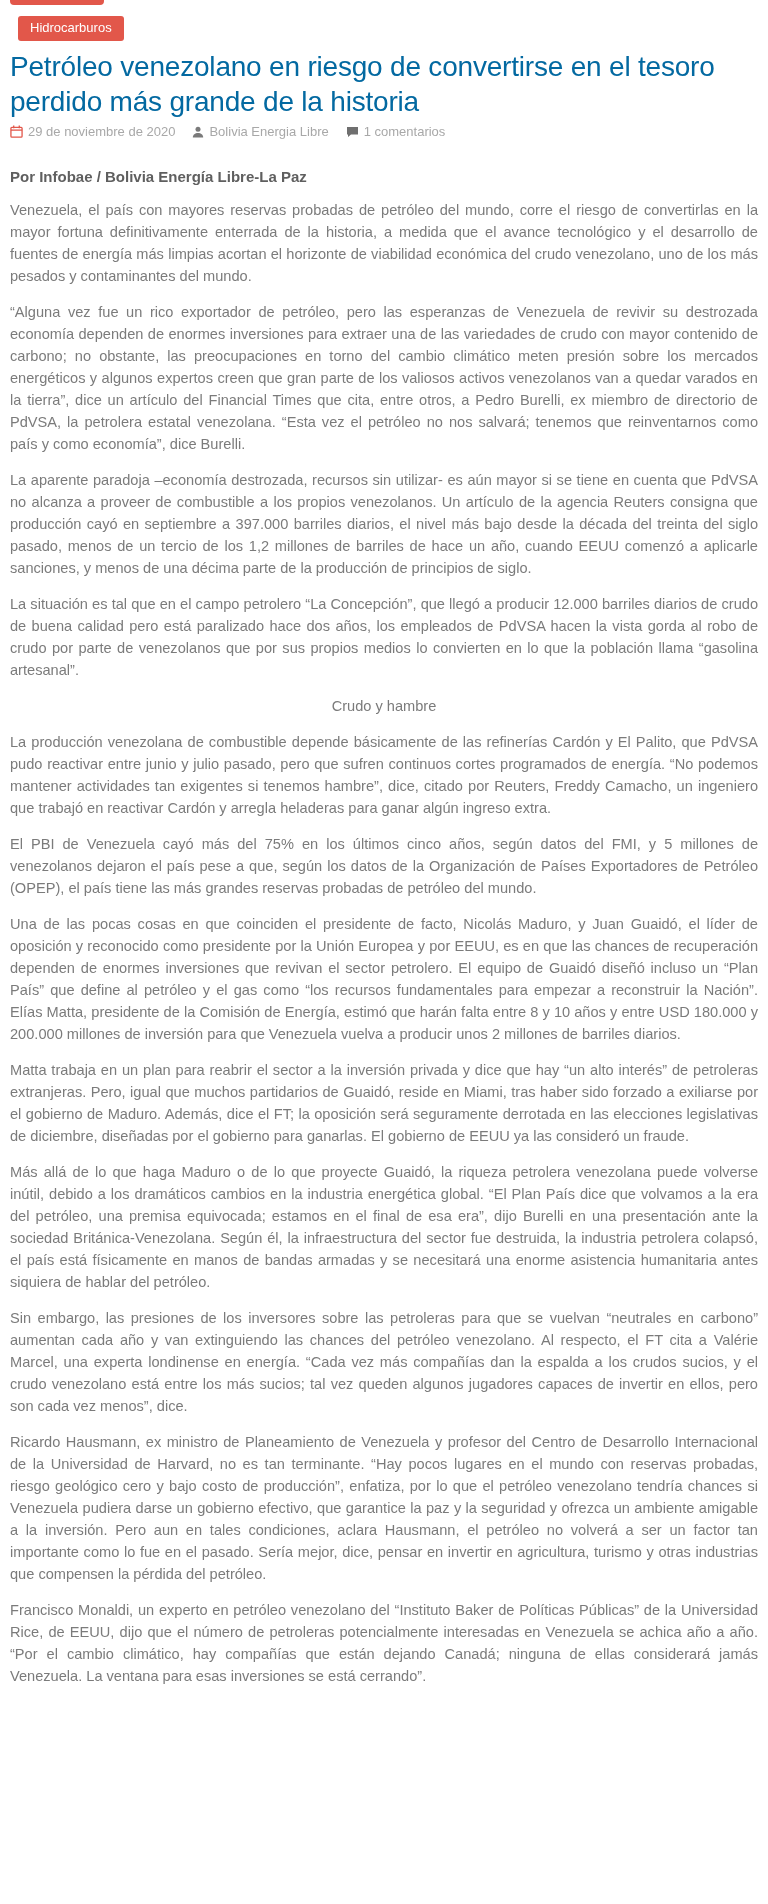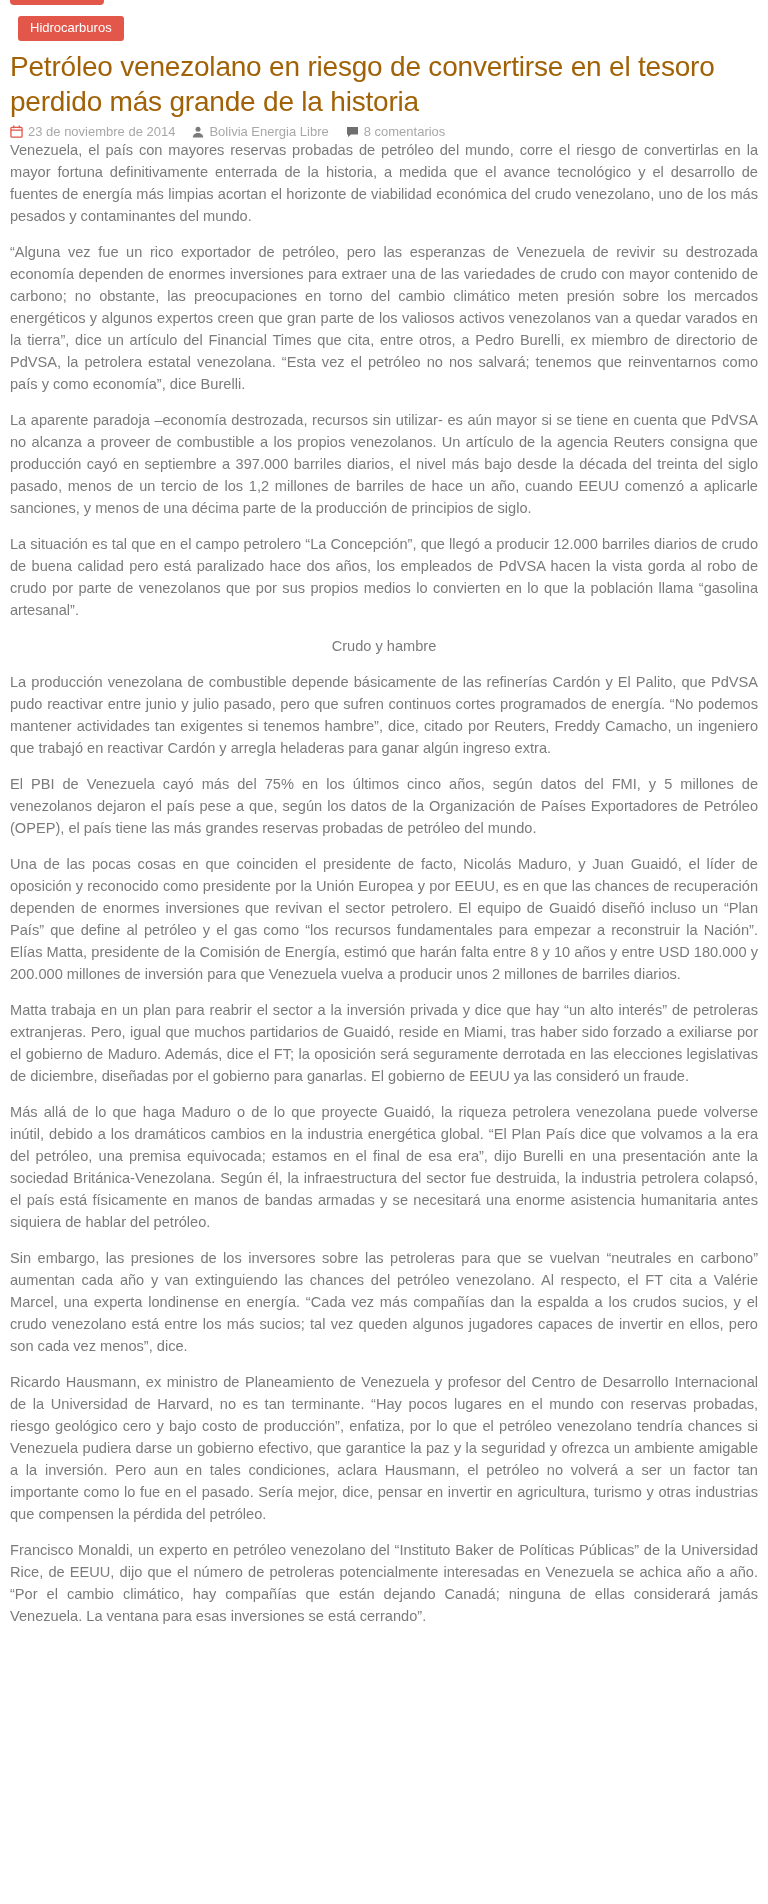--- a/index.html
+++ b/index.html
@@ -12,21 +12,21 @@
     margin-left:10px;width:94px;height:5px;
     border-radius:0 0 4px 4px;
   }
   .category-tag{
     display:inline-block;margin:11px 0 0 18px;
     color:#fff;font-size:13px;line-height:16px;
     padding:4px 12px 5px;border-radius:3px;
   }
   .article-title{
     margin:8px 10px 2px;font-size:28px;line-height:35px;
-    font-weight:400;color:#a16207;letter-spacing:-0.2px;
+    font-weight:400;color:#0369a1;letter-spacing:-0.2px;
   }
   .meta-row{
     display:flex;align-items:center;gap:17px;
     margin:5px 10px 0;font-size:13px;color:#a8a8a8;
   }
   .meta-item{display:flex;align-items:center;gap:5px;}
   .meta-item svg{display:block;}
   .lead{
     margin:29px 10px 14px;font-size:15px;font-weight:700;color:#5f5f5f;
   }
@@ -50,43 +50,44 @@
   <div class="meta-row">
     <span class="meta-item">
       <span>
         <svg width="13" height="13" viewBox="0 0 14 14" fill="none" stroke="#e2574a" stroke-width="1.4">
           <rect x="1" y="2.5" width="12" height="10.5" rx="1"></rect>
           <line x1="4" y1="0.5" x2="4" y2="3.5"></line>
           <line x1="10" y1="0.5" x2="10" y2="3.5"></line>
           <line x1="1" y1="5.5" x2="13" y2="5.5"></line>
         </svg>
       </span>
-      <span>23 de noviembre de 2014</span>
+      <span>29 de noviembre de 2020</span>
     </span>
 
     <span class="meta-item">
       <span>
         <svg width="12" height="12" viewBox="0 0 12 12" fill="#7a7a7a">
           <circle cx="6" cy="3.2" r="2.5"></circle>
           <path d="M0.8 11.5c0-2.9 2.3-4.6 5.2-4.6s5.2 1.7 5.2 4.6z"></path>
         </svg>
       </span>
       <span>Bolivia Energia Libre</span>
     </span>
 
     <span class="meta-item">
       <span>
         <svg width="13" height="12" viewBox="0 0 13 12" fill="#6f6f6f">
           <path d="M1 1h11v7.5H5L2 11V8.5H1z"></path>
         </svg>
       </span>
-      <span>8 comentarios</span>
+      <span>1 comentarios</span>
     </span>
   </div>
 
+  <p class="lead">Por Infobae / Bolivia Energía Libre-La Paz</p>
 
   <div class="article-body" id="article-body">
       <p class="body-paragraph">Venezuela, el país con mayores reservas probadas de petróleo del mundo, corre el riesgo de convertirlas en la mayor fortuna definitivamente enterrada de la historia, a medida que el avance tecnológico y el desarrollo de fuentes de energía más limpias acortan el horizonte de viabilidad económica del crudo venezolano, uno de los más pesados y contaminantes del mundo.</p>
       <p class="body-paragraph">“Alguna vez fue un rico exportador de petróleo, pero las esperanzas de Venezuela de revivir su destrozada economía dependen de enormes inversiones para extraer una de las variedades de crudo con mayor contenido de carbono; no obstante, las preocupaciones en torno del cambio climático meten presión sobre los mercados energéticos y algunos expertos creen que gran parte de los valiosos activos venezolanos van a quedar varados en la tierra”, dice un artículo del Financial Times que cita, entre otros, a Pedro Burelli, ex miembro de directorio de PdVSA, la petrolera estatal venezolana. “Esta vez el petróleo no nos salvará; tenemos que reinventarnos como país y como economía”, dice Burelli.</p>
       <p class="body-paragraph">La aparente paradoja –economía destrozada, recursos sin utilizar- es aún mayor si se tiene en cuenta que PdVSA no alcanza a proveer de combustible a los propios venezolanos. Un artículo de la agencia Reuters consigna que producción cayó en septiembre a 397.000 barriles diarios, el nivel más bajo desde la década del treinta del siglo pasado, menos de un tercio de los 1,2 millones de barriles de hace un año, cuando EEUU comenzó a aplicarle sanciones, y menos de una décima parte de la producción de principios de siglo.</p>
       <p class="body-paragraph">La situación es tal que en el campo petrolero “La Concepción”, que llegó a producir 12.000 barriles diarios de crudo de buena calidad pero está paralizado hace dos años, los empleados de PdVSA hacen la vista gorda al robo de crudo por parte de venezolanos que por sus propios medios lo convierten en lo que la población llama “gasolina artesanal”.</p>
       <h2 class="section-heading">Crudo y hambre</h2>
       <p class="body-paragraph">La producción venezolana de combustible depende básicamente de las refinerías Cardón y El Palito, que PdVSA pudo reactivar entre junio y julio pasado, pero que sufren continuos cortes programados de energía. “No podemos mantener actividades tan exigentes si tenemos hambre”, dice, citado por Reuters, Freddy Camacho, un ingeniero que trabajó en reactivar Cardón y arregla heladeras para ganar algún ingreso extra.</p>
       <p class="body-paragraph">El PBI de Venezuela cayó más del 75% en los últimos cinco años, según datos del FMI, y 5 millones de venezolanos dejaron el país pese a que, según los datos de la Organización de Países Exportadores de Petróleo (OPEP), el país tiene las más grandes reservas probadas de petróleo del mundo.</p>
       <p class="body-paragraph">Una de las pocas cosas en que coinciden el presidente de facto, Nicolás Maduro, y Juan Guaidó, el líder de oposición y reconocido como presidente por la Unión Europea y por EEUU, es en que las chances de recuperación dependen de enormes inversiones que revivan el sector petrolero. El equipo de Guaidó diseñó incluso un “Plan País” que define al petróleo y el gas como “los recursos fundamentales para empezar a reconstruir la Nación”. Elías Matta, presidente de la Comisión de Energía, estimó que harán falta entre 8 y 10 años y entre USD 180.000 y 200.000 millones de inversión para que Venezuela vuelva a producir unos 2 millones de barriles diarios.</p>

